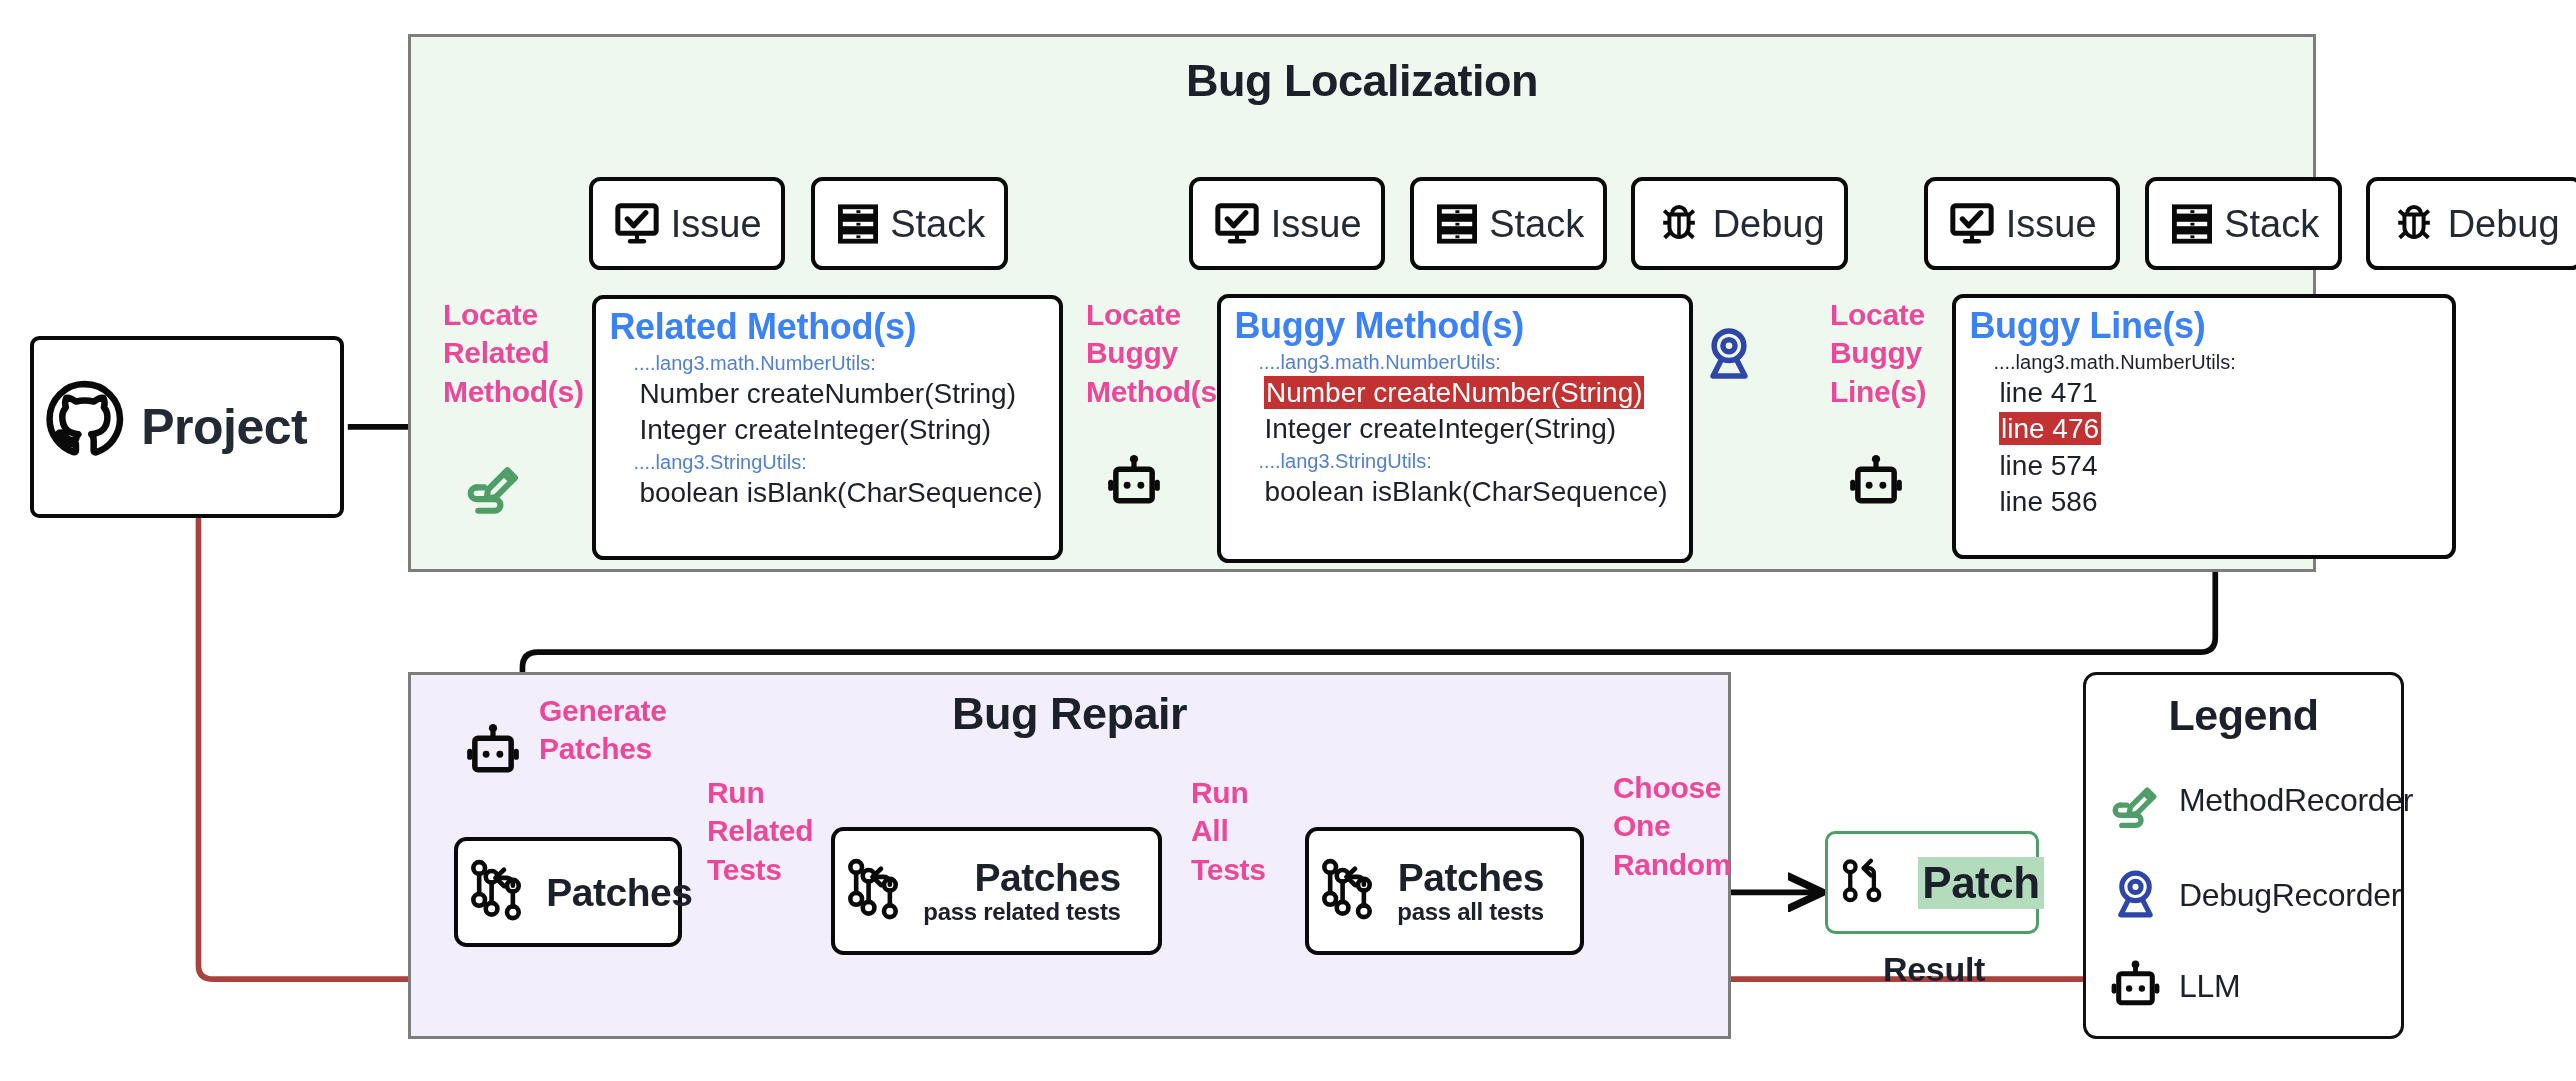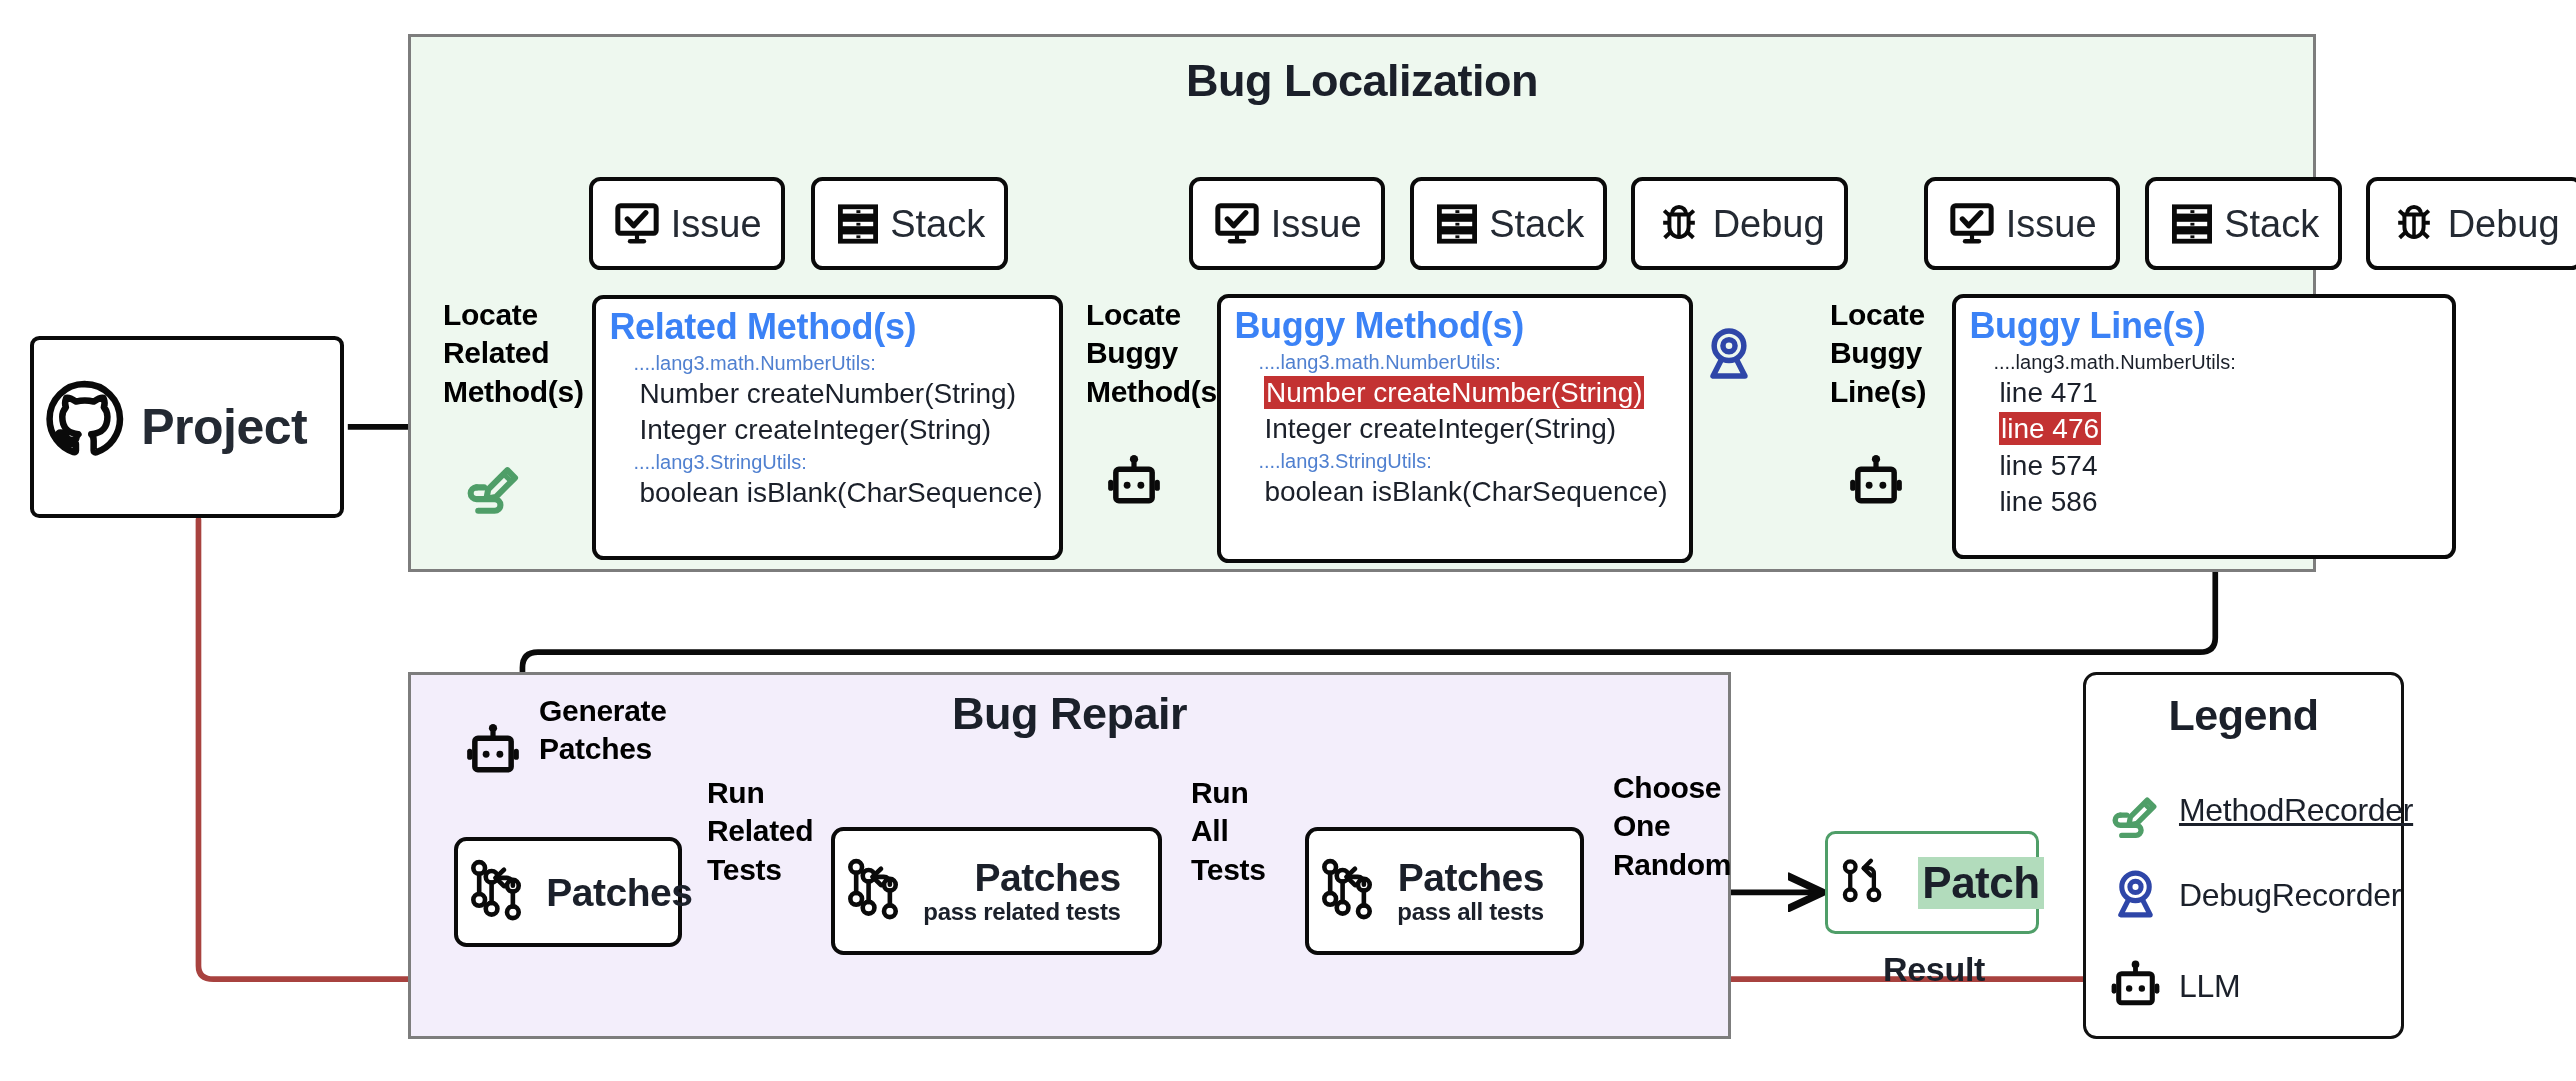--- a/index.html
+++ b/index.html
@@ -153,21 +153,21 @@
   #result-caption{
     position:absolute; text-align:center; width:238px;
     font-size:34px; font-weight:bold; color:#1b202a; letter-spacing:-0.3px;
   }
 
   
   .edge-label{
     position:absolute;
     font-size:30px;
     font-weight:bold;
-    color:#000000;
+    color:#ec4899;
     line-height:1.28;
     letter-spacing:-0.3px;
     white-space:pre-line;
   }
 
   
   #legend-box{
     position:absolute;
     left:2083px; top:672px; width:321px; height:367px;
     box-sizing:border-box;
@@ -534,21 +534,21 @@
         </g>
       </svg>
     </span>
     <span class="rtxt">Patch</span>
   </div>
   <div id="result-caption" style="left:1815px; top:950px;">Result</div>
 
   <div id="legend-box">
     <div id="legend-title">Legend</div>
 
-    <div class="legend-row" style="top:104px;text-decoration:underline;">
+    <div class="legend-row" style="top:94px;">
       <span>
         <svg width="61" height="61" viewBox="0 0 24 24">
           <path d="M6.0 14.2 h2.6" fill="none" stroke="#4f9e68" stroke-width="2.1" stroke-linecap="round"></path>
           <path d="M6.0 14.2 a2.0 2.0 0 0 0 0 4.0 h6.2 a2.0 2.0 0 0 1 0 4.0 H6.6" fill="none" stroke="#4f9e68" stroke-width="2.1" stroke-linecap="round" stroke-linejoin="round"></path>
           <path d="M10.0 14.9 l6.6 -6.6 2.6 2.6 -6.6 6.6 -3.2 0.6 z" fill="none" stroke="#4f9e68" stroke-width="2.1" stroke-linejoin="round"></path>
           <path d="M15.3 9.6 l2.6 2.6" fill="none" stroke="#4f9e68" stroke-width="1.7"></path>
         </svg>
       </span>
       <span class="lname">MethodRecorder</span>
     </div>

